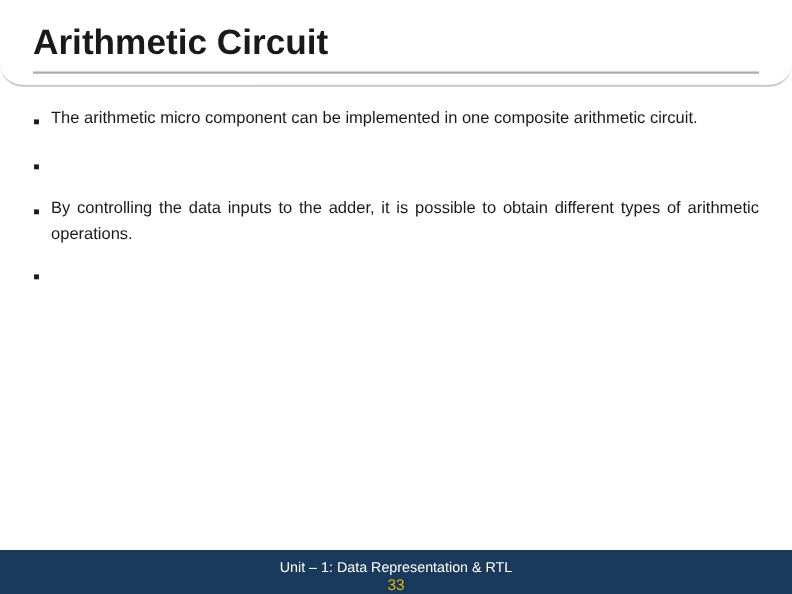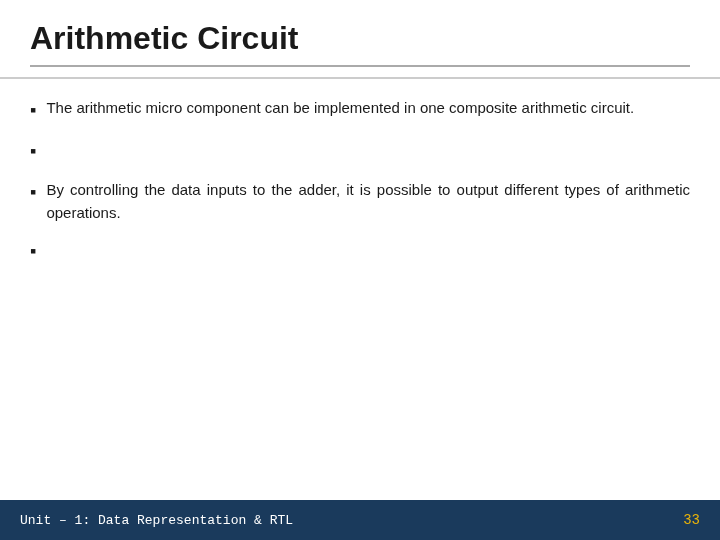--- a/index.html
+++ b/index.html
@@ -18,20 +18,21 @@
       height: 540px;
       background: #ffffff;
       display: flex;
       flex-direction: column;
     }
 
     .header {
       padding: 20px 30px 10px 30px;
       border-bottom: 2px solid #cccccc;
       margin-bottom: 0;
+      border-radius: 21px;
     }
 
     .header-title {
       font-size: 32px;
       font-weight: bold;
       color: #1a1a1a;
       font-family: Arial, sans-serif;
     }
 
     .content {
@@ -87,22 +88,23 @@
     }
 
     .footer {
       display: flex;
       align-items: center;
       justify-content: space-between;
       background: #1a3a5c;
       color: #ffffff;
       padding: 8px 20px;
       font-size: 13px;
-      font-family: Liberation Mono, monospace;
+      font-family: Liberation Sans, sans-serif;
       height: 40px;
+      flex-direction: column;
     }
 
     .footer-left {
       color: #ffffff;
     }
 
     .footer-center {
       color: #eab308;
       font-size: 14px;
     }
@@ -133,21 +135,21 @@
       <span class="bullet-symbol">▪</span>
       <span class="bullet-text">The arithmetic micro component can be implemented in one composite arithmetic circuit.</span>
     </div>
 
     <div class="bullet-item">
       <span class="bullet-symbol">▪</span>
     </div>
 
     <div class="bullet-item">
       <span class="bullet-symbol">▪</span>
-      <span class="bullet-text">By controlling the data inputs to the adder, it is possible to output different types of arithmetic operations.</span>
+      <span class="bullet-text">By controlling the data inputs to the adder, it is possible to obtain different types of arithmetic operations.</span>
     </div>
 
     <div class="bullet-item">
       <span class="bullet-symbol">▪</span>
     </div>
 
 
   </div>
 
   <div class="footer">

